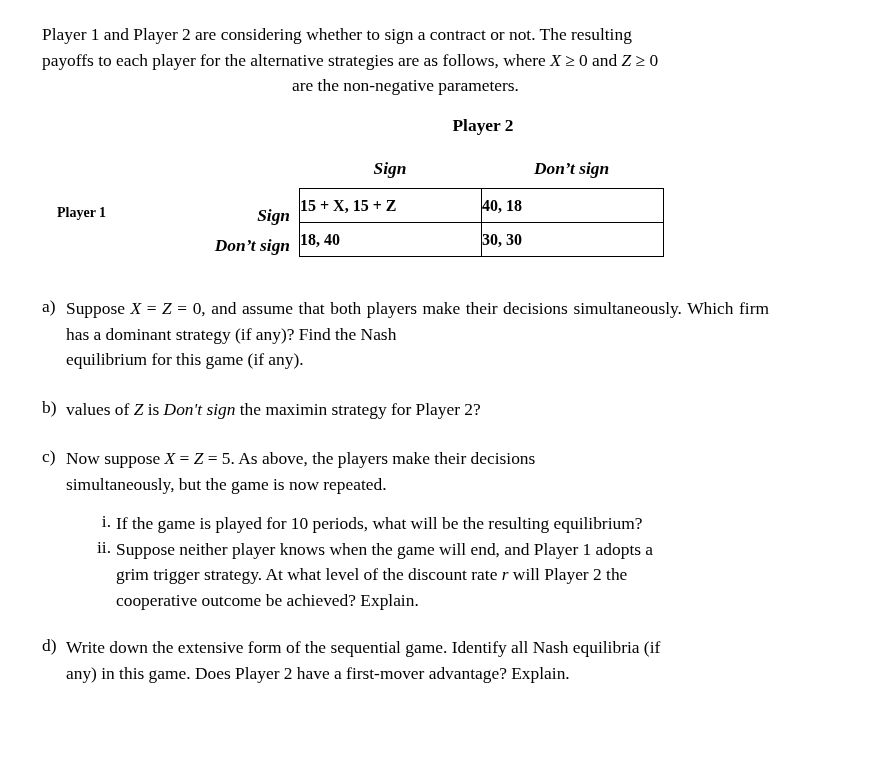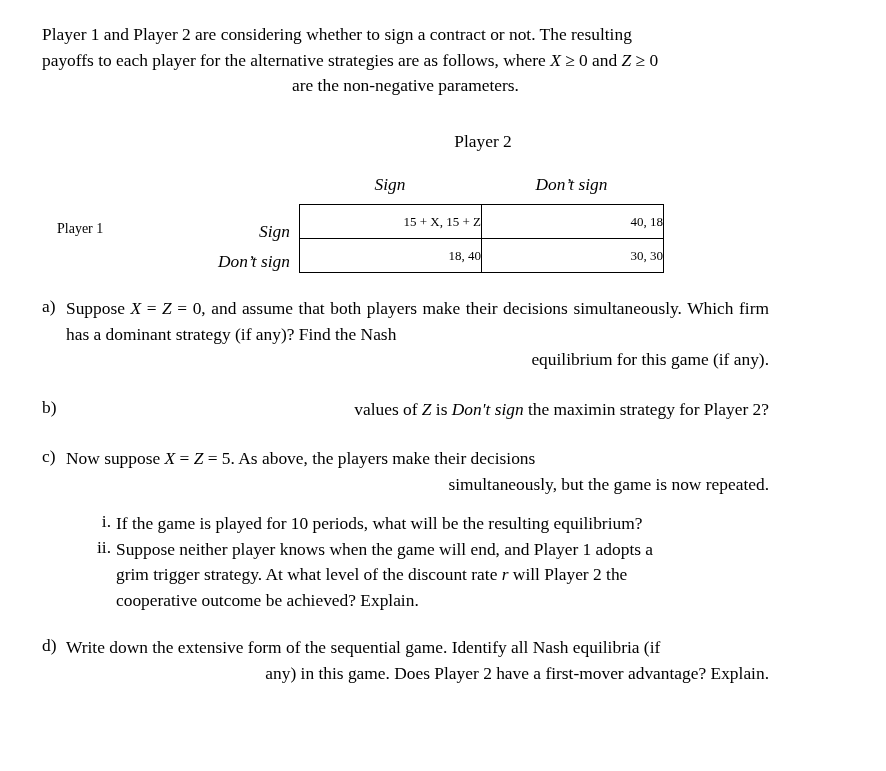--- a/index.html
+++ b/index.html
@@ -39,23 +39,24 @@
 
   var, .mathvar {
     font-style: italic;
     font-family: "Liberation Serif", "DejaVu Serif", serif;
   }
 
   
   .matrix-block {
     position: absolute;
     left: 0;
-    top: 126px;
+    top: 110px;
     width: 874px;
     height: 160px;
+    font-weight: bold;
   }
   .player2-title {
     position: absolute;
     left: 393px;
     top: 5px;
     width: 180px;
     text-align: center;
     font-size: 17.4px;
   }
   .colhead {
@@ -96,23 +97,23 @@
     position: absolute;
     left: 299px;
     top: 78px;
     border-collapse: collapse;
     table-layout: fixed;
   }
   table.payoff td {
     border: 1.4px solid #000000;
     width: 181px;
     height: 33px;
-    text-align: right;
+    text-align: left;
     vertical-align: middle;
-    font-size: 13px;
+    font-size: 16px;
     padding: 0;
   }
 
   
   .questions {
     position: absolute;
     left: 0;
     top: 296px;
     width: 886px;
   }
@@ -129,21 +130,21 @@
     text-align: left;
   }
   .qbody {
     margin-left: 66px;
     width: 703px;
     font-size: 17.4px;
     line-height: 25.5px;
     text-align: justify;
     text-justify: inter-word;
   }
-  .qbody .lastline { text-align: right; }
+  .qbody .lastline { text-align: left; }
 
   
   .sublist {
     margin-top: 14px;
     margin-bottom: 4px;
     position: relative;
   }
   .subitem {
     position: relative;
     min-height: 25px;

